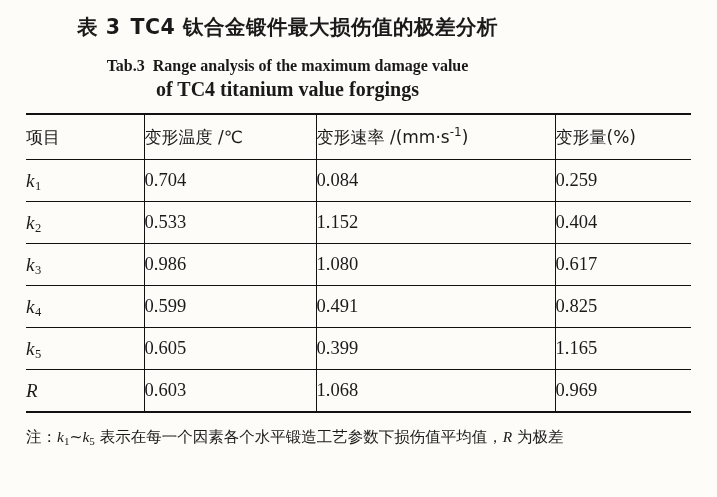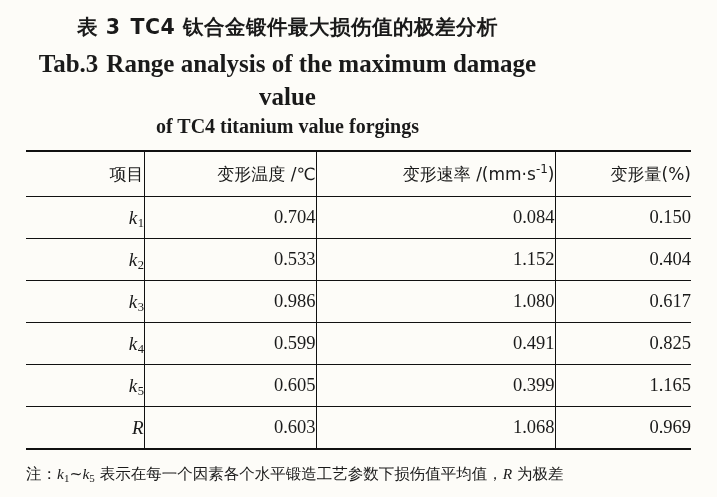--- a/index.html
+++ b/index.html
@@ -31,23 +31,23 @@
     font-size: 20.5px;
     letter-spacing: 0.5px;
     line-height: 1.35;
   }
   .title-cn .label {
     margin-right: 10px;
   }
   .title-en {
     font-family: "Liberation Serif", serif;
     font-weight: bold;
-    font-size: 25px;
+    font-size: 16px;
     line-height: 1.32;
-    margin-top: 5px;
+    margin-top: 13px;
   }
   .title-en .tab-label {
     margin-right: 8px;
   }
   .title-en-line2 {
     font-family: "Liberation Serif", serif;
     font-weight: bold;
     font-size: 20px;
     line-height: 1.32;
   }
@@ -58,21 +58,21 @@
     table-layout: fixed;
   }
   table.data col.c0 { width: 118px; }
   table.data col.c1 { width: 172px; }
   table.data col.c2 { width: 239px; }
   table.data col.c3 { width: 136px; }
 
   table.data th, table.data td {
     border-left: 1px solid #111;
     border-right: 1px solid #111;
-    text-align: right;
+    text-align: left;
     vertical-align: middle;
     padding: 0;
     height: 41px;
   }
   table.data tr.head th {
     border-top: 2px solid #111;
     border-bottom: 1.6px solid #111;
     font-family: "DejaVu Sans", sans-serif;
     font-weight: normal;
     font-size: 17px;
@@ -170,21 +170,21 @@
         <th>变形温度 /℃</th>
         <th><span>变形速率 /(mm·s</span><span class="unit-sup">-1</span><span>)</span></th>
         <th>变形量(%)</th>
       </tr>
     </thead>
     <tbody>
       <tr class="body">
         <td><span class="rowkey"><span>k</span><sub>1</sub></span></td>
         <td class="val">0.704</td>
         <td class="val">0.084</td>
-        <td class="val">0.150</td>
+        <td class="val">0.259</td>
       </tr>
       <tr class="body">
         <td><span class="rowkey"><span>k</span><sub>2</sub></span></td>
         <td class="val">0.533</td>
         <td class="val">1.152</td>
         <td class="val">0.404</td>
       </tr>
       <tr class="body">
         <td><span class="rowkey"><span>k</span><sub>3</sub></span></td>
         <td class="val">0.986</td>

